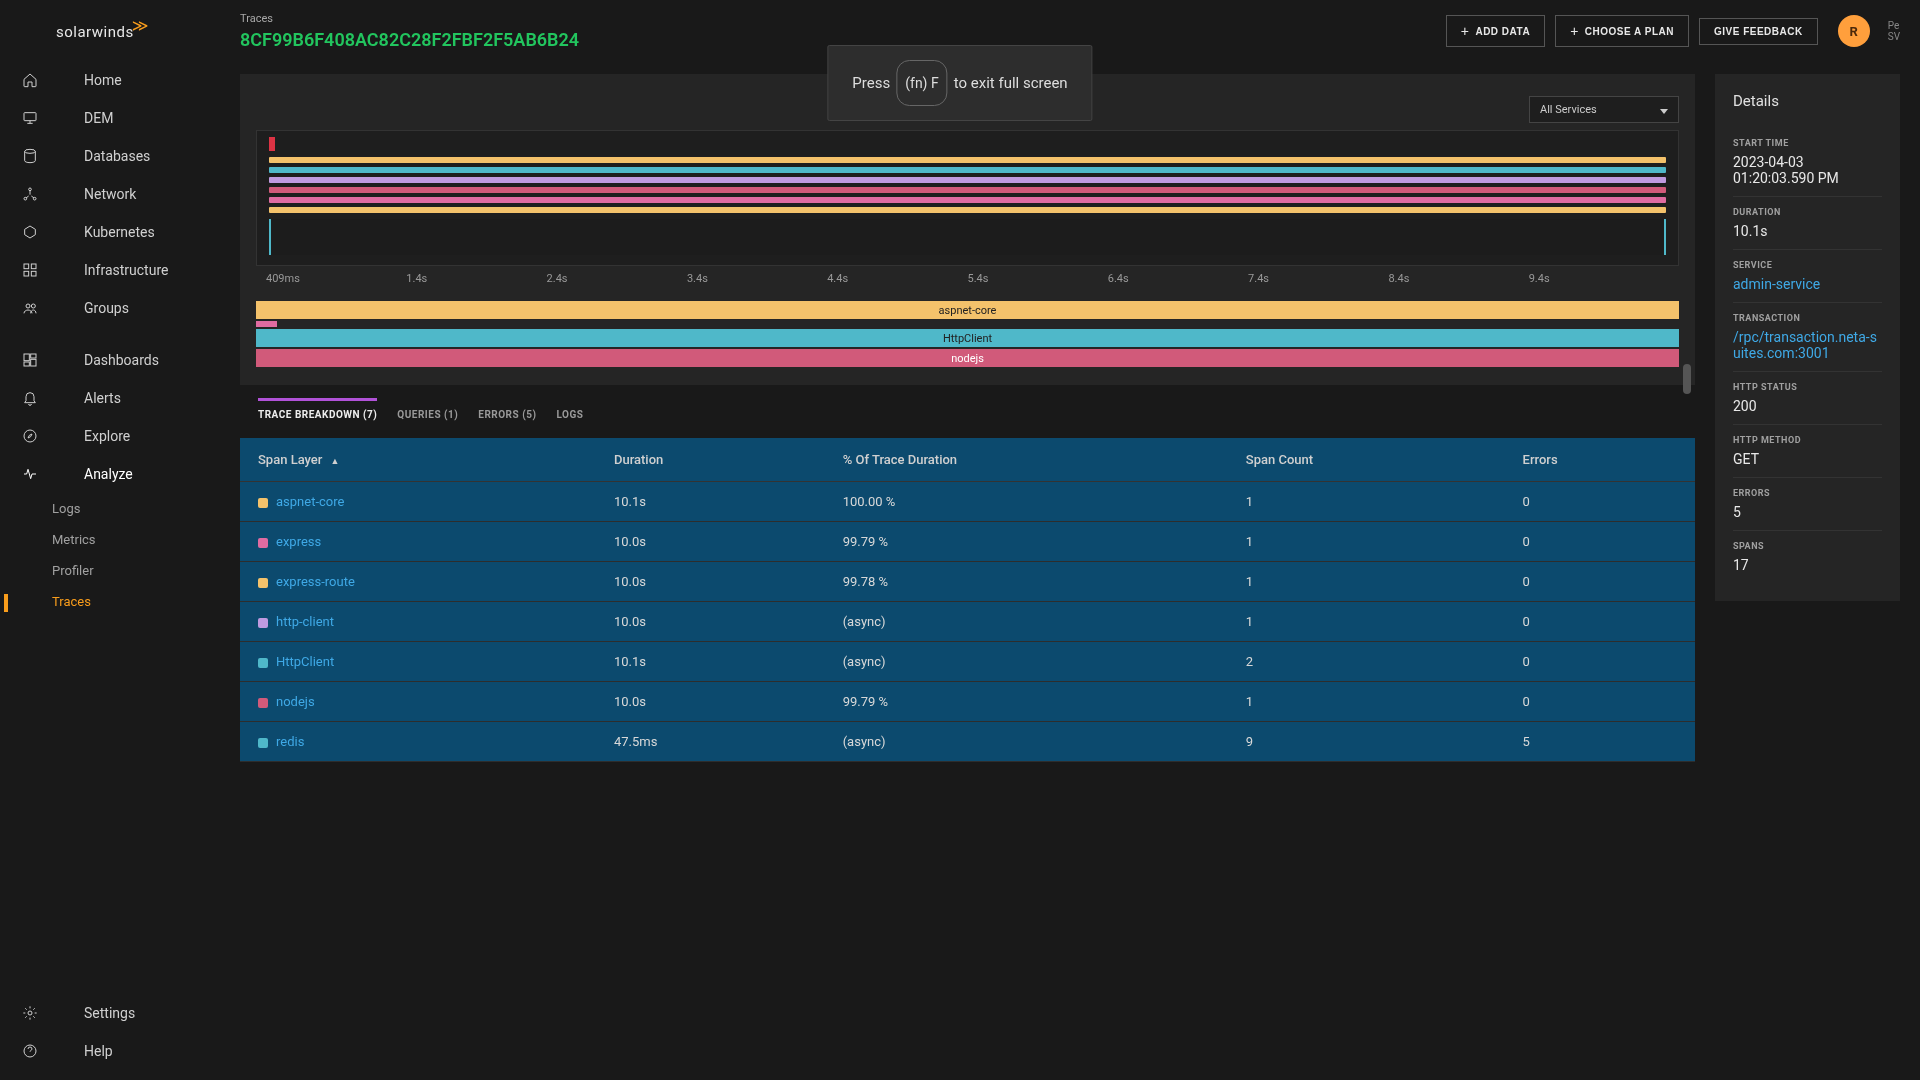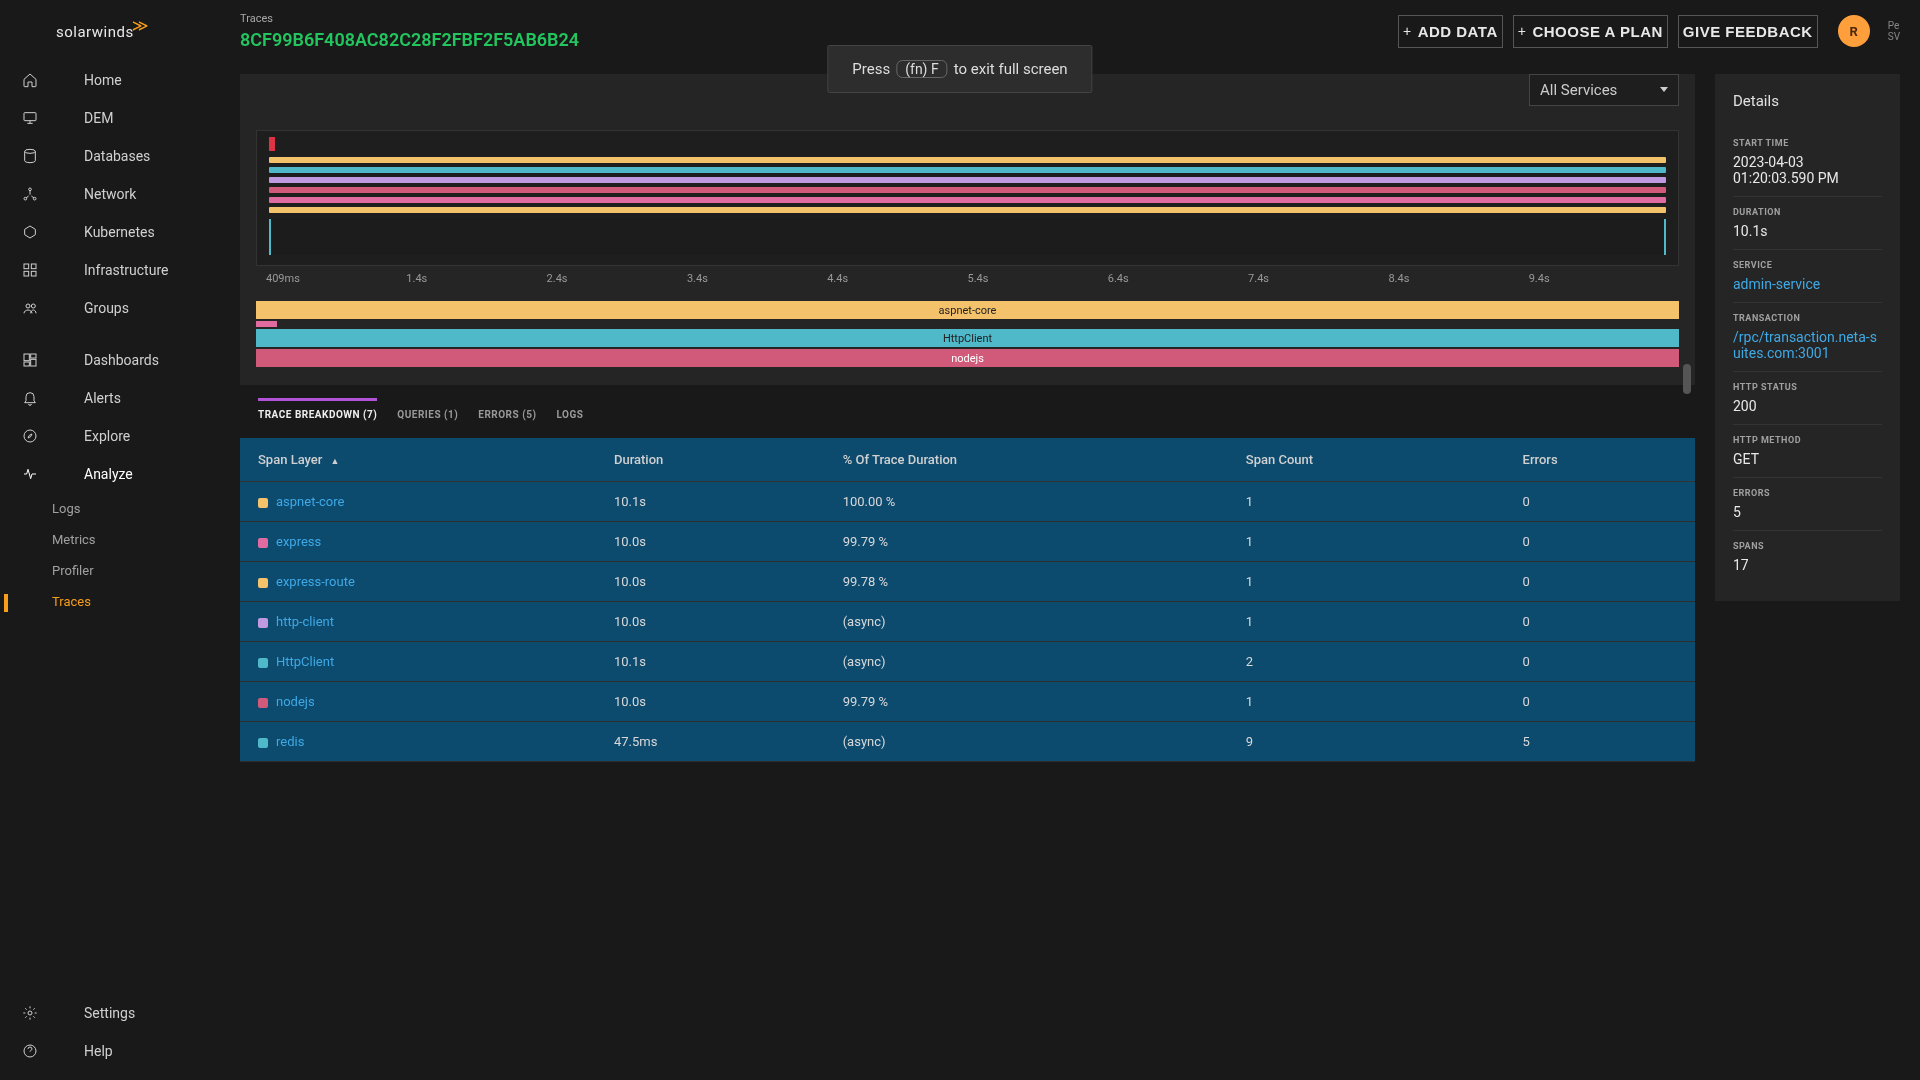--- a/index.html
+++ b/index.html
@@ -75,22 +75,22 @@
   position: relative;
 }
 .breadcrumb { flex: 1; }
 .breadcrumb-top { font-size: 11px; color: #a8a8a8; text-transform: none; }
 .breadcrumb-title { font-size: 18px; font-weight: 600; color: #22c55e; margin-top: 4px; }
 .top-buttons { display: flex; gap: 10px; align-items: center; }
 .btn {
   border: 1px solid #555;
   background: transparent;
   color: #e8e8e8;
-  padding: 7px 4px;
-  font-size: 15px;
+  padding: 7px 14px;
+  font-size: 10px;
   font-weight: 700;
   letter-spacing: 0.5px;
   text-transform: uppercase;
   cursor: pointer;
   display: flex;
   align-items: center;
   gap: 6px;
 }
 .btn-plus::before { content: "+"; font-size: 14px; font-weight: 400; }
 .avatar {
@@ -118,22 +118,22 @@
   padding: 14px 24px;
   color: #ddd;
   font-size: 15px;
   display: flex;
   align-items: center;
   gap: 6px;
   z-index: 100;
 }
 .key {
   border: 1px solid #666;
-  border-radius: 6px;
-  padding: 0 8px;
+  border-radius: 13px;
+  padding: 14px 8px;
   font-size: 14px;
 }
 
 .view-tabs {
   display: flex;
   padding: 12px 20px 0 20px;
   gap: 20px;
 }
 .view-tab {
   font-size: 10px;
@@ -155,26 +155,26 @@
 .right-col { width: 185px; flex-shrink: 0; }
 
 .chart-panel {
   background: #252525;
   padding: 16px;
   position: relative;
 }
 .services-dd {
   position: absolute;
   right: 16px;
-  top: 0;
+  top: 22px;
   background: #1e1e1e;
   border: 1px solid #444;
   color: #ccc;
   padding: 6px 28px 6px 10px;
-  font-size: 15px;
+  font-size: 11px;
   width: 150px;
 }
 .chevron-dd::after {
   content: "";
   position: absolute;
   right: 10px;
   top: 12px;
   width: 0; height: 0;
   border-left: 4px solid transparent;
   border-right: 4px solid transparent;

